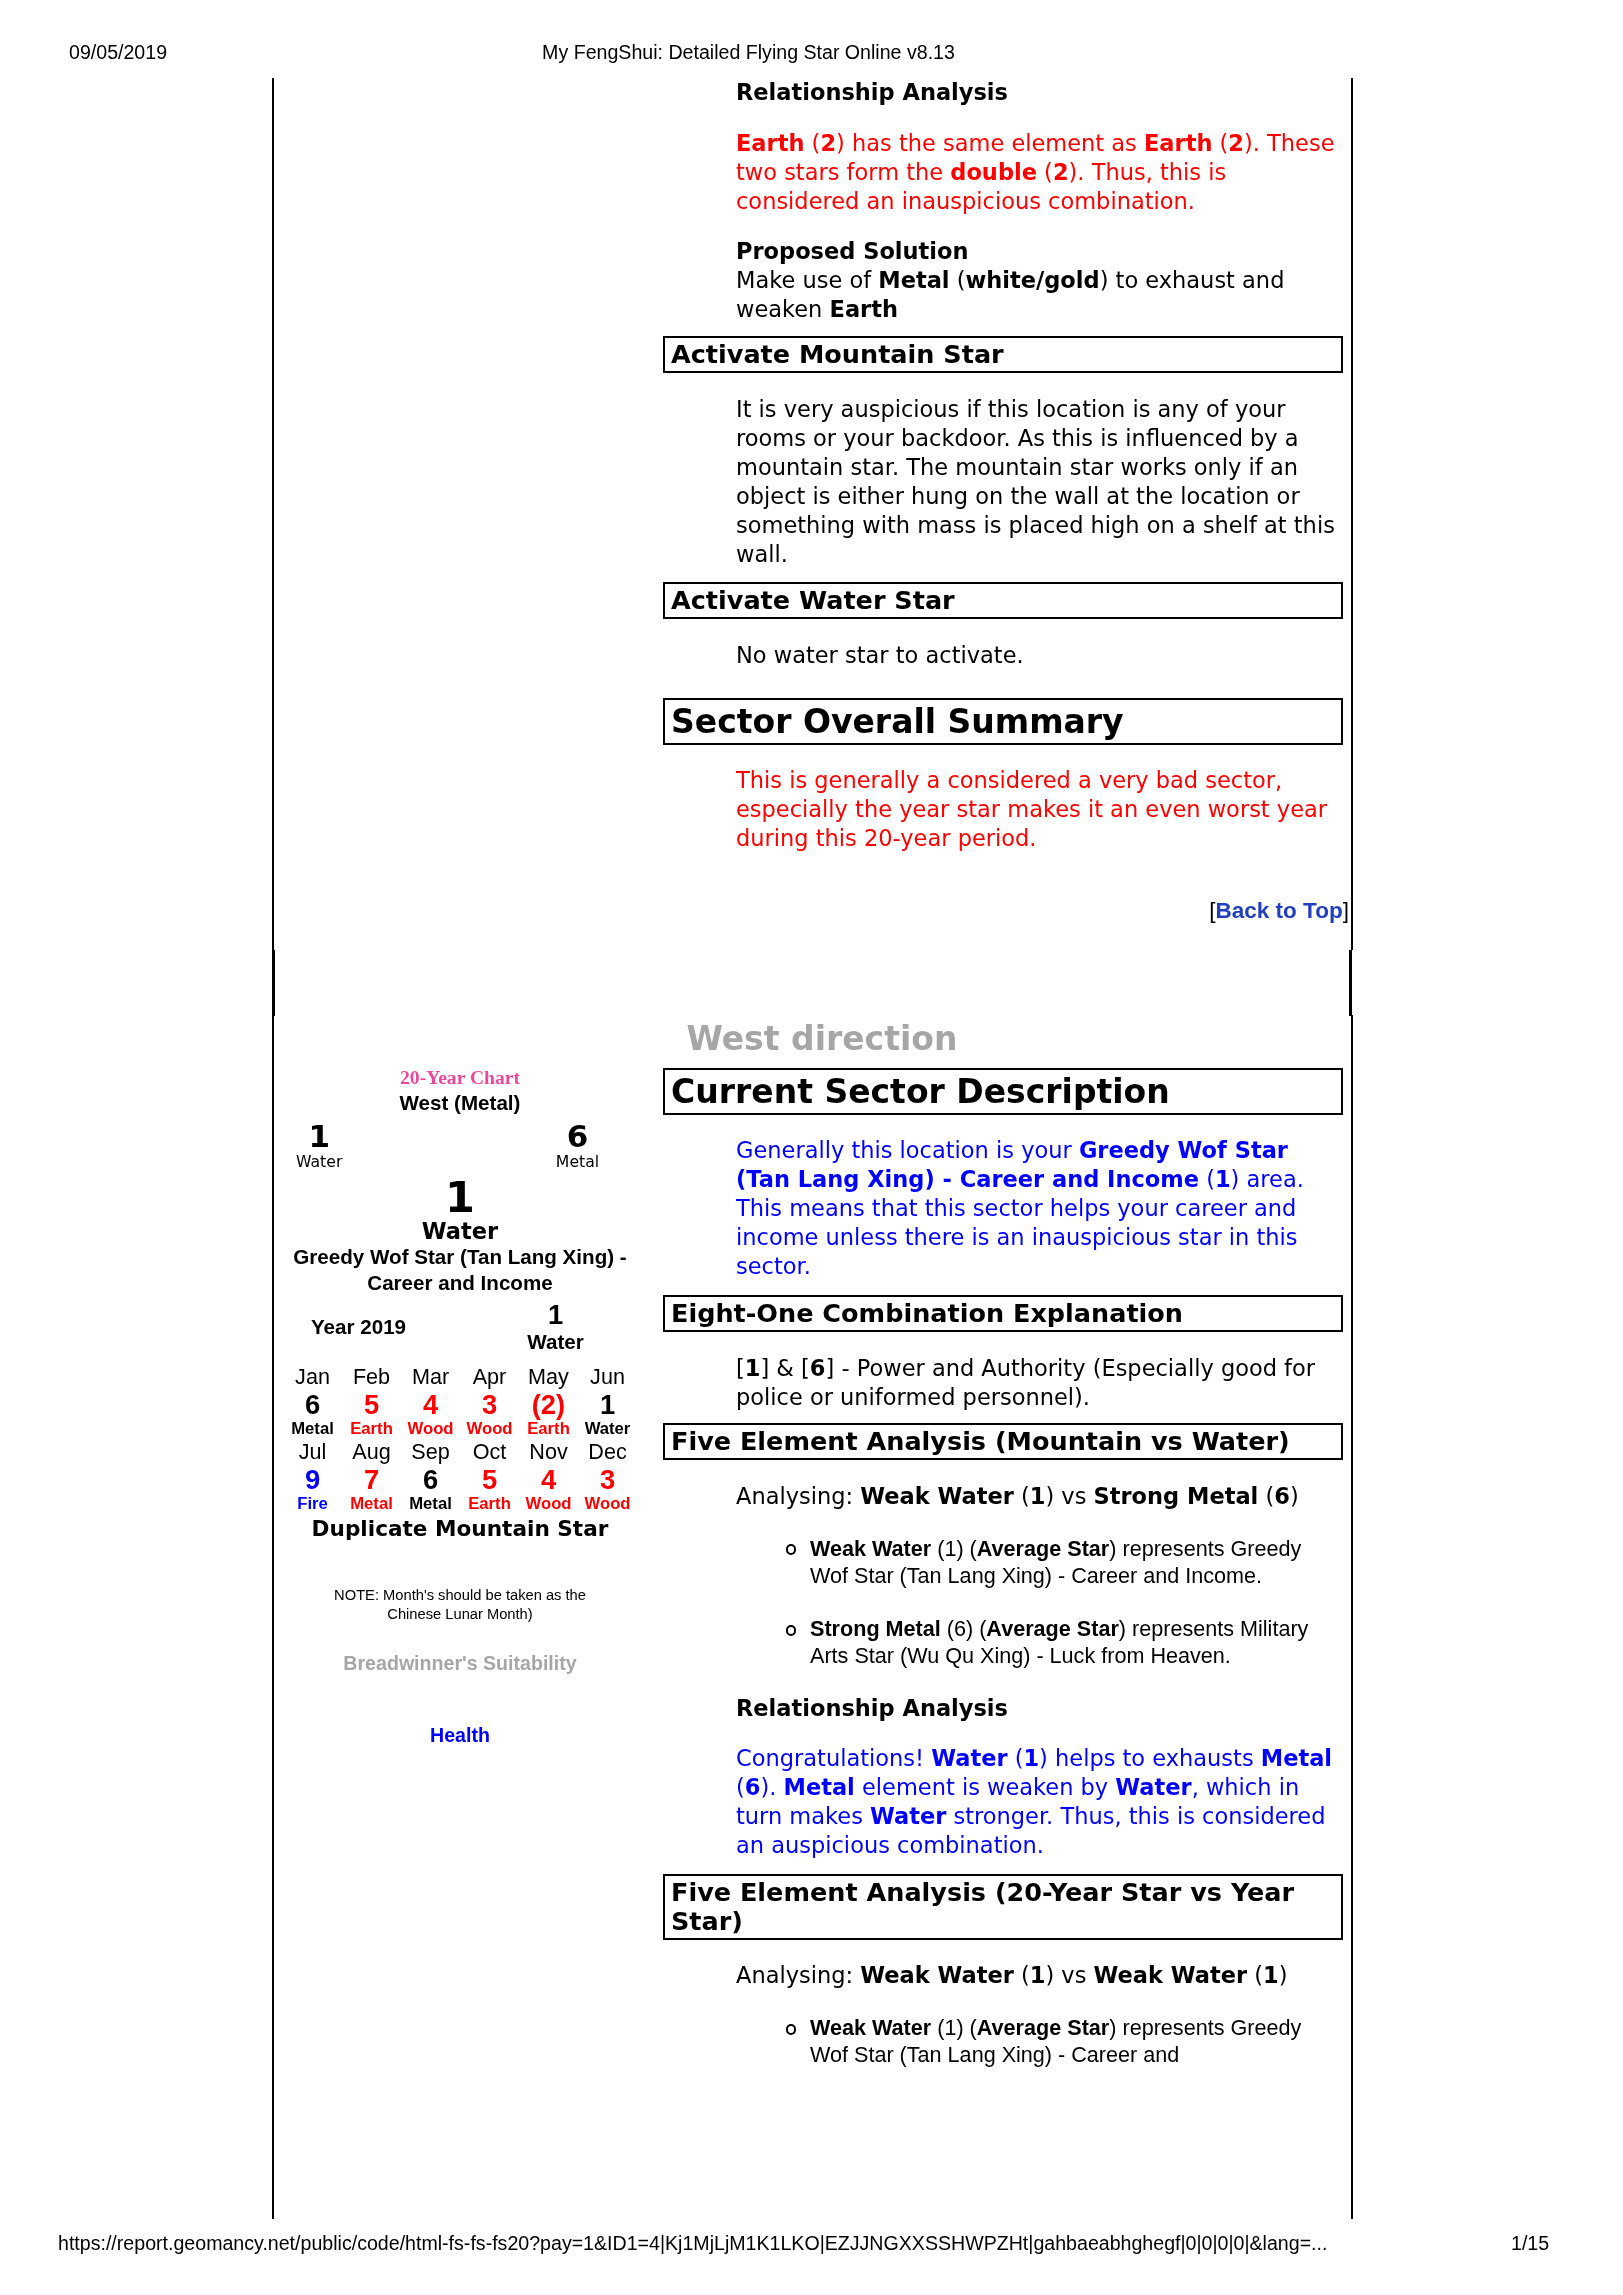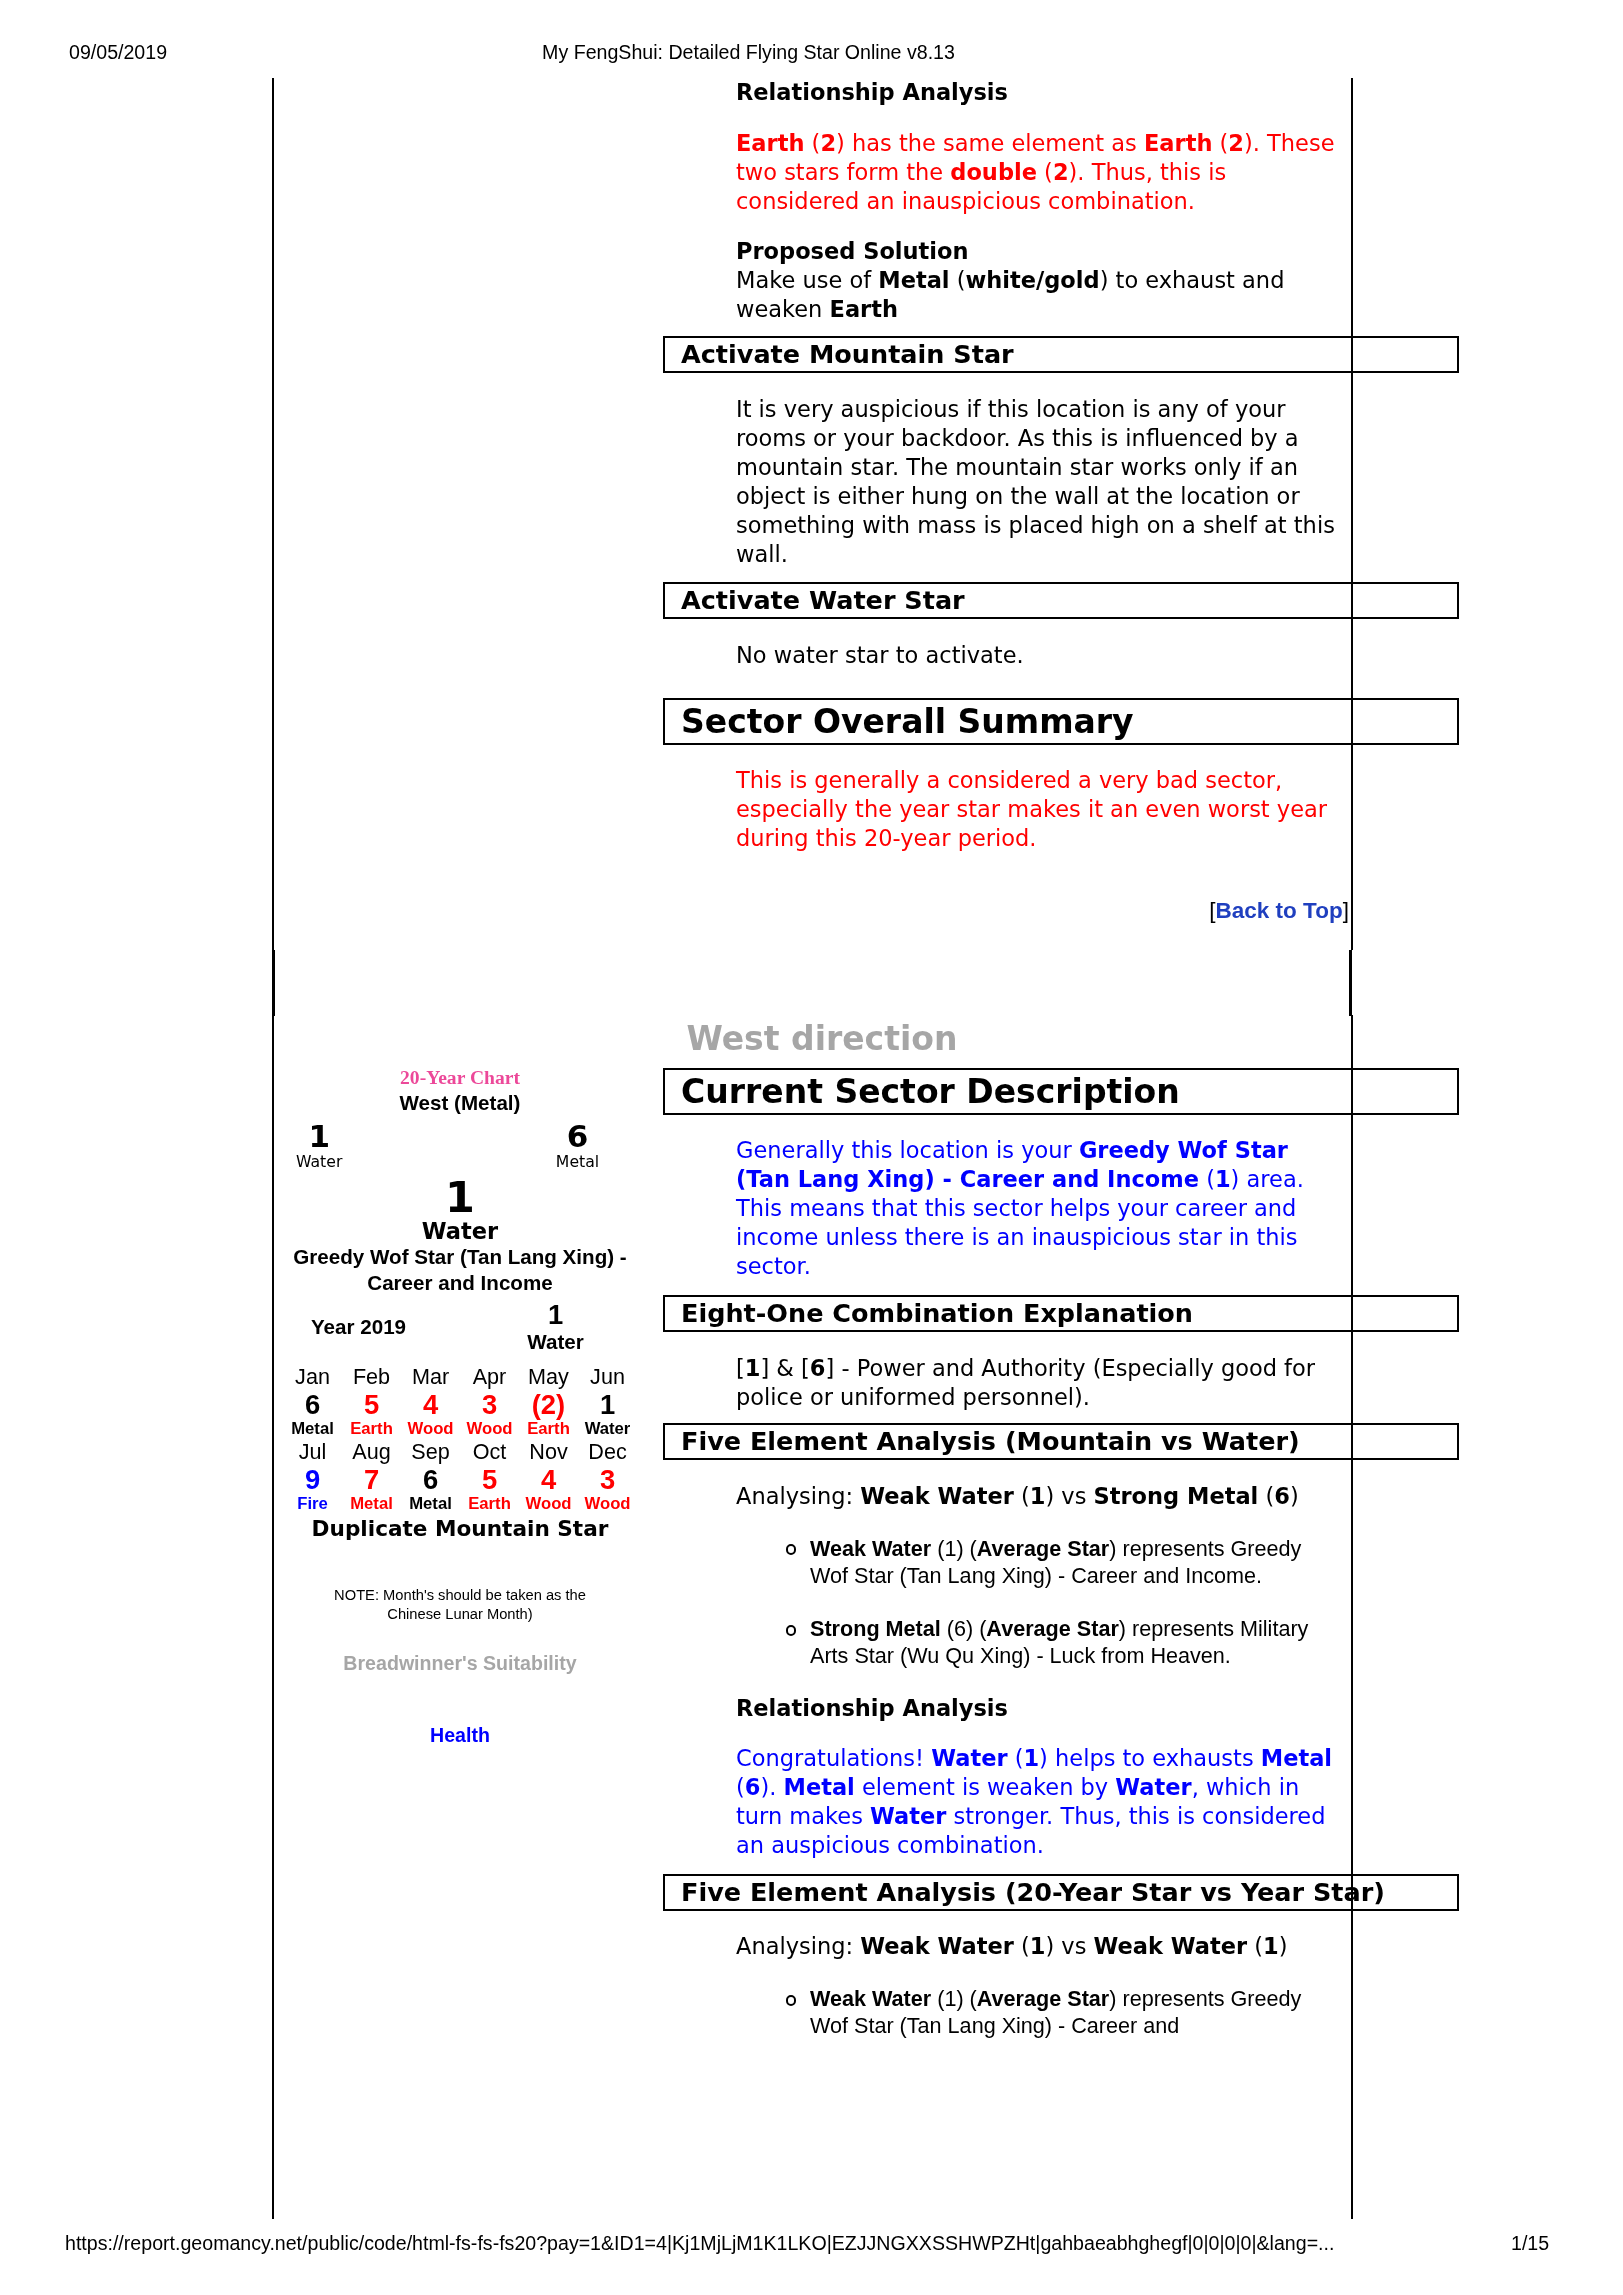--- a/index.html
+++ b/index.html
@@ -1,28 +1,28 @@
 <!DOCTYPE html>
 <html><head>
 <meta charset="utf-8">
 <style>
   html, body { margin:0; padding:0; background:#fff; }
   body { width:1623px; height:2296px; position:relative; overflow:hidden; color:#000; font-family:"DejaVu Sans", sans-serif; }
   .hdr { position:absolute; top:41px; font-family:"Liberation Sans", sans-serif; font-size:19.6px; color:#000; }
   .hdr-date { left:69px; }
   .hdr-title { left:0; width:1497px; text-align:center; }
   .ftr { position:absolute; top:2232px; font-family:"Liberation Sans", sans-serif; font-size:19.6px; color:#000; white-space:nowrap; }
-  .ftr-url { left:65px; }
+  .ftr-url { left:58px; }
   .ftr-page { left:1511px; }
 
   .vline { position:absolute; background:#000; width:2px; }
   .vthick { width:2.9px; }
 
   .main { position:absolute; left:663px; width:680px; }
-  .sec-box { border:2.9px solid #000; font-weight:bold; font-size:25.5px; padding:2px 16px; line-height:29px; box-sizing:border-box; width:796px; }
+  .sec-box { border:2.9px solid #000; font-weight:bold; font-size:25.5px; padding:2px 6px; line-height:29px; box-sizing:border-box; width:680px; }
   .sec-box.big { font-size:33px; line-height:39px; }
   .indent { margin-left:73px; font-size:22.5px; line-height:29px; }
   .red { color:#f00; }
   .blue { color:#00f; }
   .sub-h { font-weight:bold; font-size:22.5px; }
   .grey-h { color:#a6a6a6; font-weight:bold; font-size:33px; }
   .link { color:#1f3fbf; font-weight:bold; text-decoration:none; font-family:"Liberation Sans", sans-serif; font-size:22.5px; }
   ul.circ { list-style:none; margin:0; padding:0; margin-left:147px; font-family:"Liberation Sans", sans-serif; font-size:21.6px; line-height:27px; }
   ul.circ li { position:relative; margin-bottom:26.5px; }
   ul.circ li::before { content:""; position:absolute; left:-24.5px; top:9.8px; width:6.9px; height:6.9px; border:2px solid #000; border-radius:50%; }

